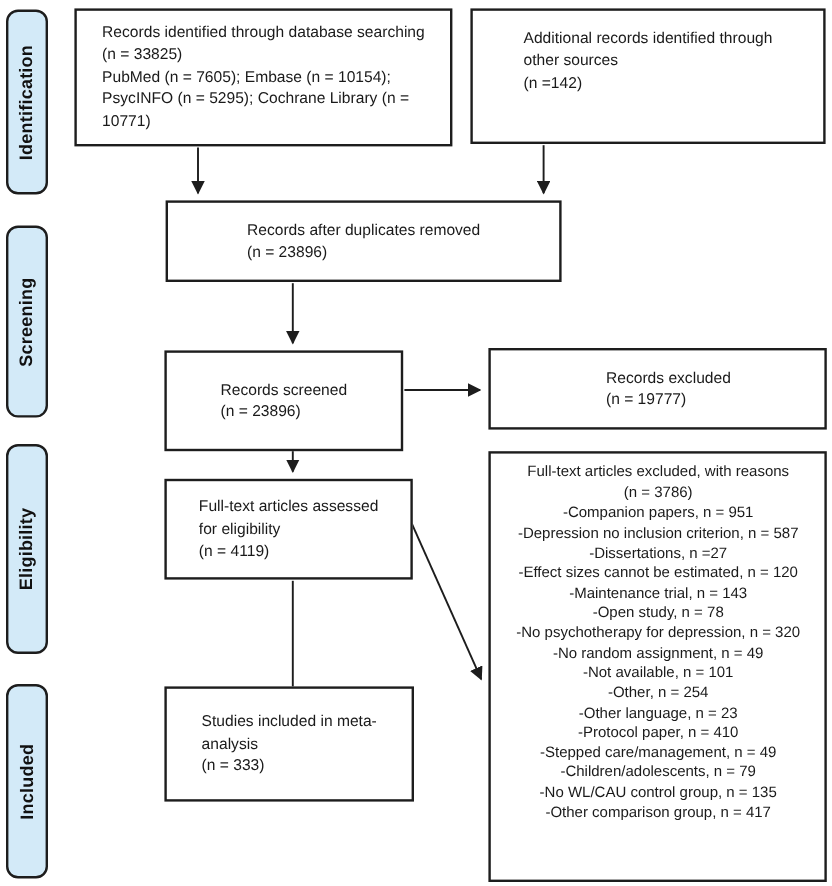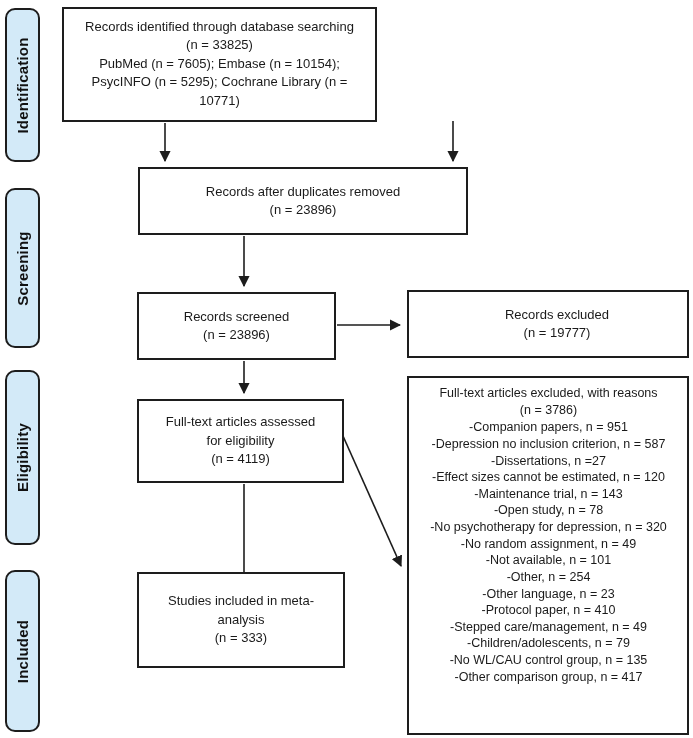--- a/index.html
+++ b/index.html
@@ -44,30 +44,30 @@
   .pill-included       { top: 570px; height: 162px; }
 
   .flowbox {
     position: absolute;
     background: #ffffff;
     border: 2px solid #1d1d1d;
     box-sizing: border-box;
     display: flex;
     align-items: center;
     justify-content: center;
-    text-align: center;
+    text-align: left;
     white-space: pre-line;
     font-size: 13px;
     line-height: 1.42;
     padding: 4px 6px;
   }
   .box-db-search     { left: 62px;  top: 7px;   width: 315px; height: 115px; align-items: flex-start; padding-top: 9px; }
   .box-other-sources { left: 392px; top: 7px;   width: 296px; height: 113px; align-items: flex-start; padding-top: 14px; }
   .box-dedup         { left: 138px; top: 167px; width: 330px; height: 68px; }
-  .box-screened      { left: 137px; top: 292px; width: 199px; height: 68px; }
+  .box-screened      { left: 137px; top: 292px; width: 199px; height: 84px; }
   .box-excluded      { left: 407px; top: 290px; width: 282px; height: 68px; padding-left: 24px; }
   .box-fulltext      { left: 137px; top: 399px; width: 207px; height: 84px; }
   .box-included      { left: 137px; top: 572px; width: 208px; height: 96px; }
 
   .box-ft-excluded {
     left: 407px; top: 376px; width: 282px; height: 359px;
     position: absolute;
     background: #ffffff;
     border: 2px solid #1d1d1d;
     box-sizing: border-box;
@@ -117,20 +117,23 @@
   </div>
   <div class="pill pill-included">
     <span>Included</span>
   </div>
 
   <div class="flowbox box-db-search">Records identified through database searching
 (n = 33825)
 PubMed (n = 7605); Embase (n = 10154);
 PsycINFO (n = 5295); Cochrane Library (n =
 10771)</div>
+  <div class="flowbox box-other-sources">Additional records identified through
+other sources
+(n =142)</div>
   <div class="flowbox box-dedup">Records after duplicates removed
 (n = 23896)</div>
   <div class="flowbox box-screened">Records screened
 (n = 23896)</div>
   <div class="flowbox box-excluded">Records excluded
 (n = 19777)</div>
   <div class="flowbox box-fulltext">Full-text articles assessed
 for eligibility
 (n = 4119)</div>
 

